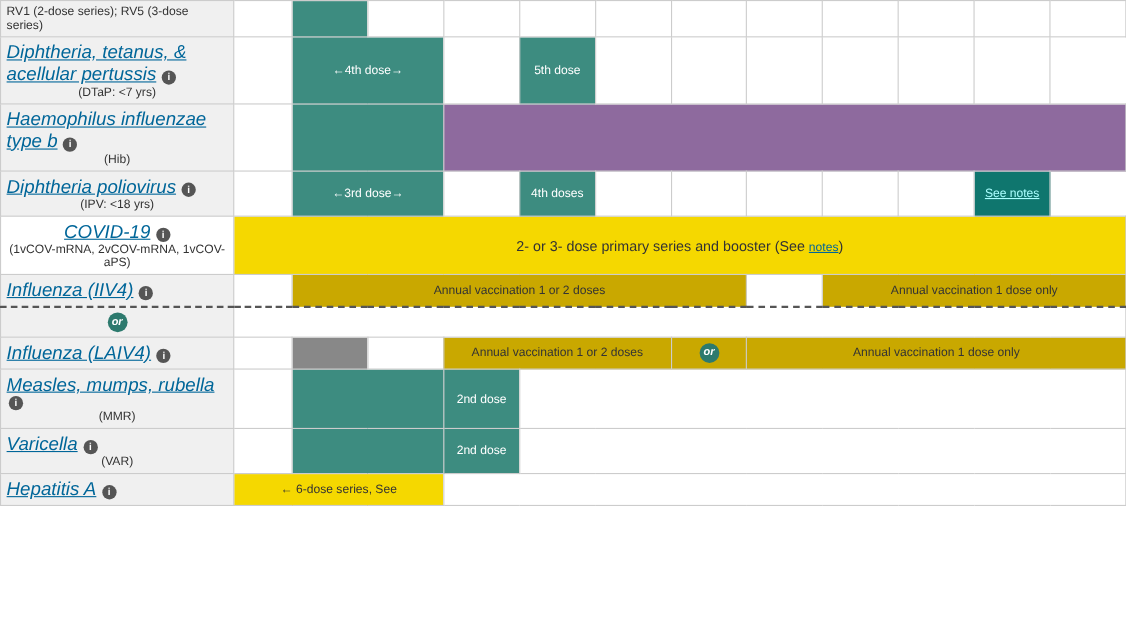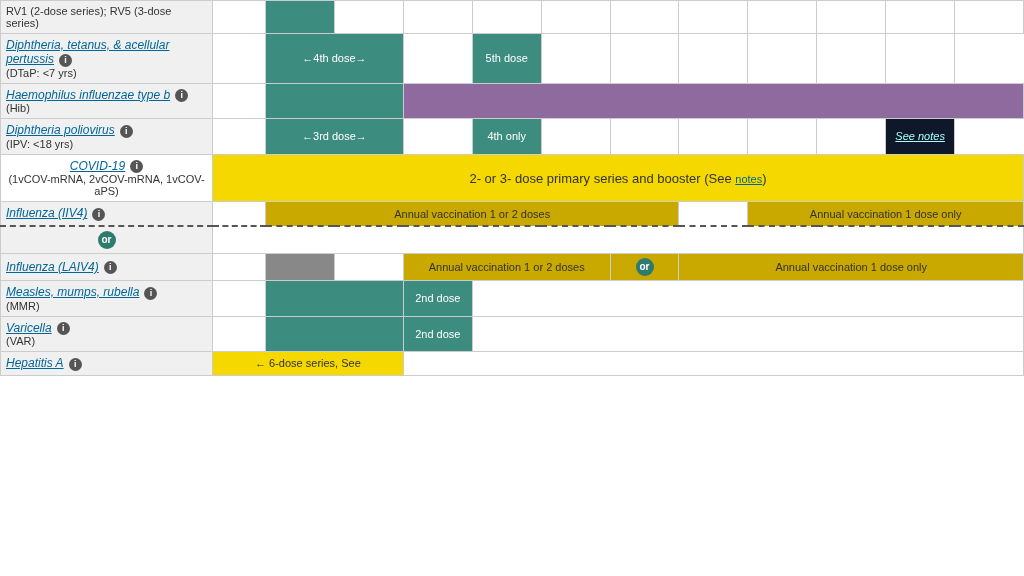--- a/index.html
+++ b/index.html
@@ -24,27 +24,28 @@
     .vaccine-name-cell {
       width: 200px;
       background: #f0f0f0;
       border-right: 2px solid #999;
       margin-left: 32px;
     }
     .vaccine-name-cell a {
       color: #006699;
       text-decoration: underline;
       font-style: italic;
-      font-size: 12px;
+      font-size: 17px;
     }
     .vaccine-name-cell span.subtext {
       display: block;
       color: #333;
       font-style: normal;
       font-size: 11px;
+      text-align: center;
     }
     .info-icon {
       display: inline-block;
       width: 13px;
       height: 13px;
       background: #555;
       color: #fff;
       border-radius: 50%;
       text-align: center;
       line-height: 13px;
@@ -53,21 +54,21 @@
       margin-left: 2px;
       vertical-align: middle;
       cursor: pointer;
     }
     .teal-medium { background: #3d8c80; color: #fff; }
     .purple { background: #8e6a9e; color: #fff; }
     .gray-medium { background: #888; color: #fff; }
     .yellow-bright { background: #f5d800; color: #333; }
     .yellow-dark { background: #c9a800; color: #333; }
     .empty-cell { background: #fff; }
-    .dark-teal { background: #0f172a; color: #fff; font-style: italic; }
+    .dark-teal { background: #0f766e; color: #fff; }
     .dashed-row td {
       border-bottom: 2px dashed #555;
     }
     .or-cell {
       background: #f0f0f0;
       text-align: center;
       font-weight: bold;
       color: #333;
       font-size: 11px;
       border: 1px solid #ccc;
@@ -76,20 +77,21 @@
       display: inline-block;
       background: #2d7a6e;
       color: #fff;
       border-radius: 50%;
       width: 18px;
       height: 18px;
       text-align: center;
       line-height: 18px;
       font-size: 10px;
       font-weight: bold;
+      font-style: italic;
     }
     .centered-text {
       text-align: center;
     }
     .notes-link {
       color: #006699;
       text-decoration: underline;
       font-size: 11px;
     }
     .covid-row td {
@@ -174,21 +176,21 @@
     </td>
     <td class="empty-cell"></td>
 
     <td class="teal-medium centered-text" colspan="2">
       <span>←3rd dose→</span>
     </td>
 
     <td class="empty-cell"></td>
 
     <td class="teal-medium centered-text">
-      <span>4th only</span>
+      <span>4th doses</span>
     </td>
 
     <td class="empty-cell"></td>
     <td class="empty-cell"></td>
     <td class="empty-cell"></td>
     <td class="empty-cell"></td>
     <td class="empty-cell"></td>
 
     <td class="dark-teal centered-text">
       <span class="notes-link" style="color:#aff;cursor:pointer;">See notes</span>

